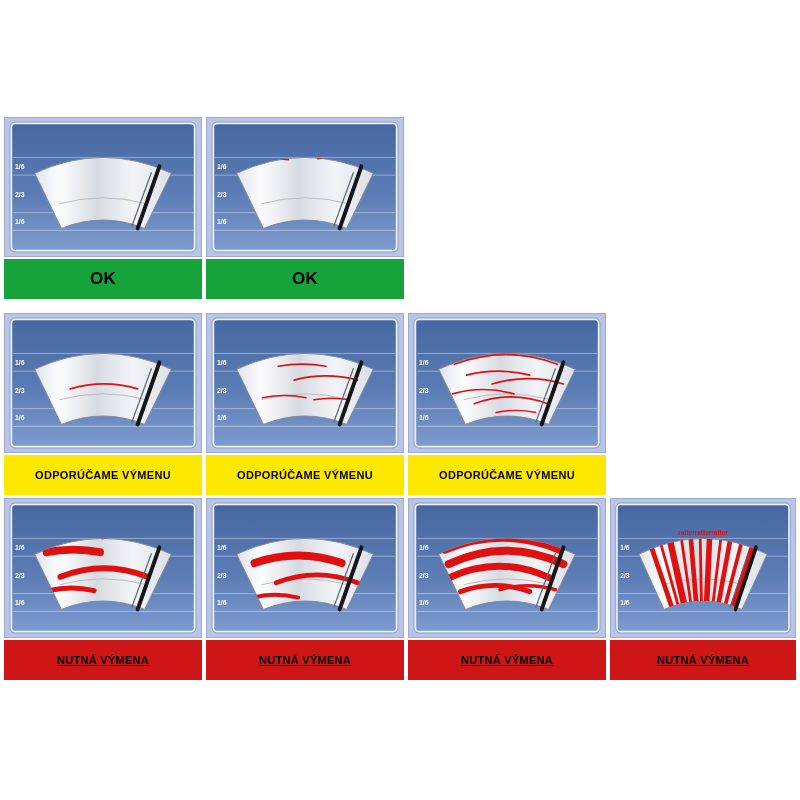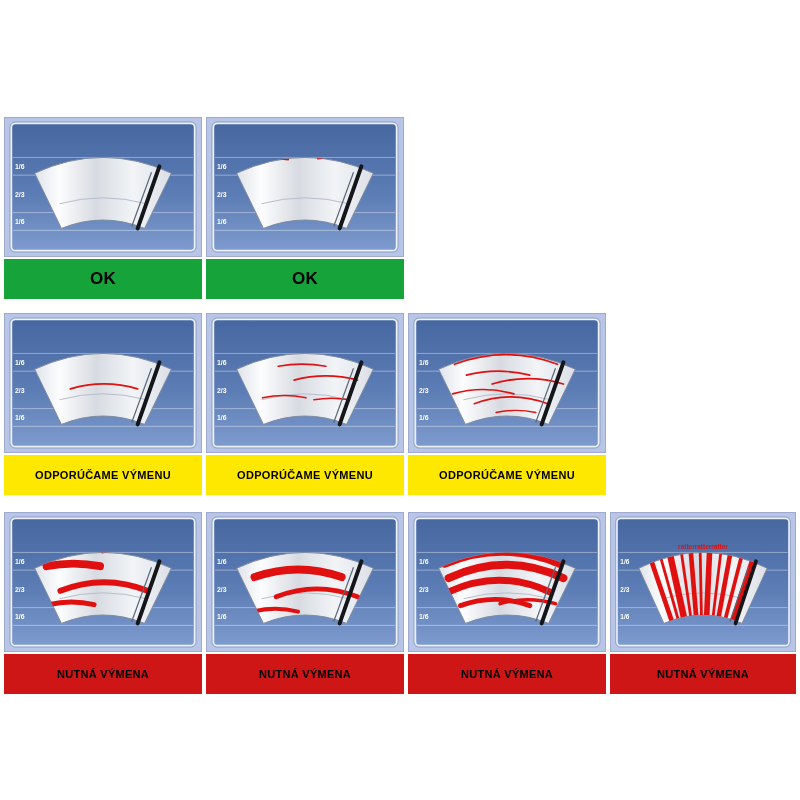--- a/index.html
+++ b/index.html
@@ -2,21 +2,21 @@
 <html><head>
 <meta charset="utf-8">
 <style>
   * { margin:0; padding:0; box-sizing:border-box; }
   html,body { width:800px; height:800px; background:#ffffff; font-family:"Liberation Sans", sans-serif; }
   .page { position:relative; width:800px; height:800px; background:#ffffff; overflow:hidden; }
   .board { position:absolute; left:4px; top:117px; }
   .row { position:absolute; left:0; display:flex; gap:4px; }
   .row0 { top:0; }
   .row1 { top:196px; }
-  .row2 { top:395px; }
+  .row2 { top:381px;text-decoration:underline; }
   .panel { width:198px; }
   .row2 .panel:nth-child(4) { width:186px; }
   .diagram { height:140px; border:1px solid #9fabce; background:#b9c5e6; }
   .diagram svg { display:block; width:100%; height:100%; }
   .label {
     margin-top:2px; height:40px;
     display:flex; align-items:center; justify-content:center;
     font-weight:bold; font-size:11px; letter-spacing:0.3px; color:#000;
   }
   .row0 .label { font-size:17px; }

